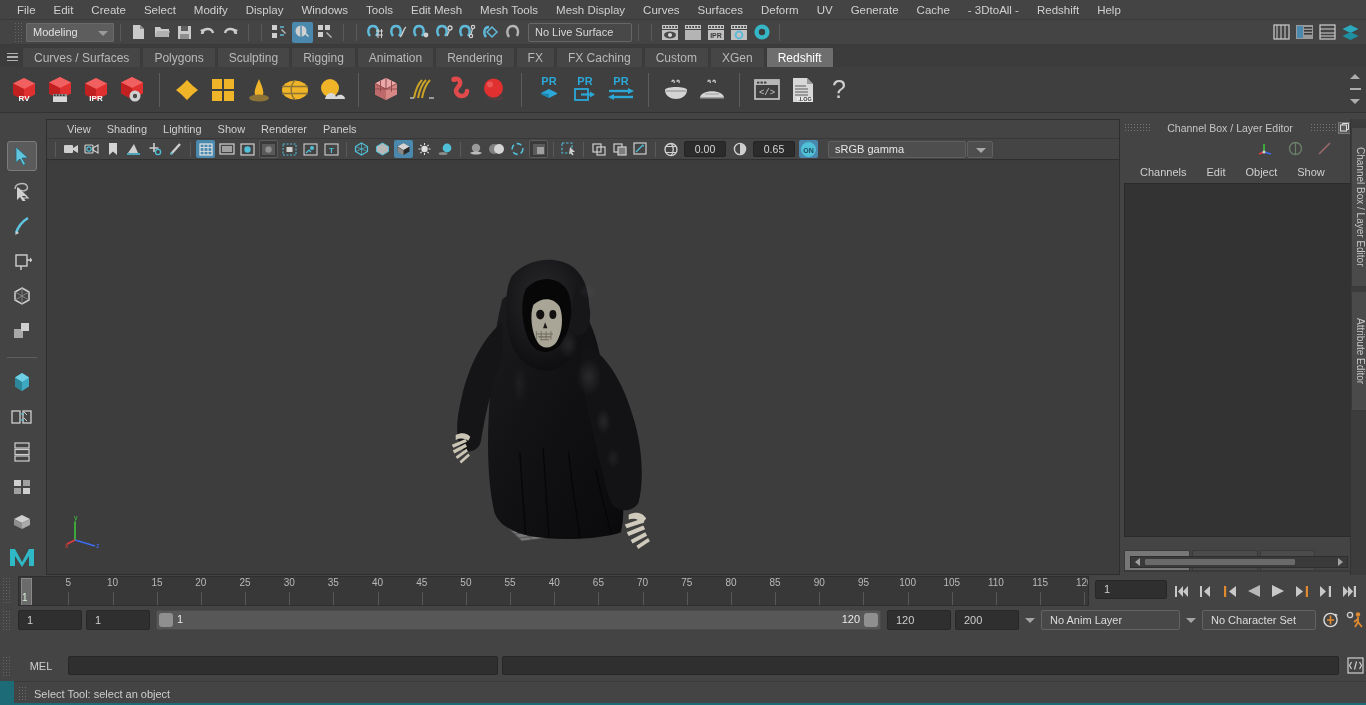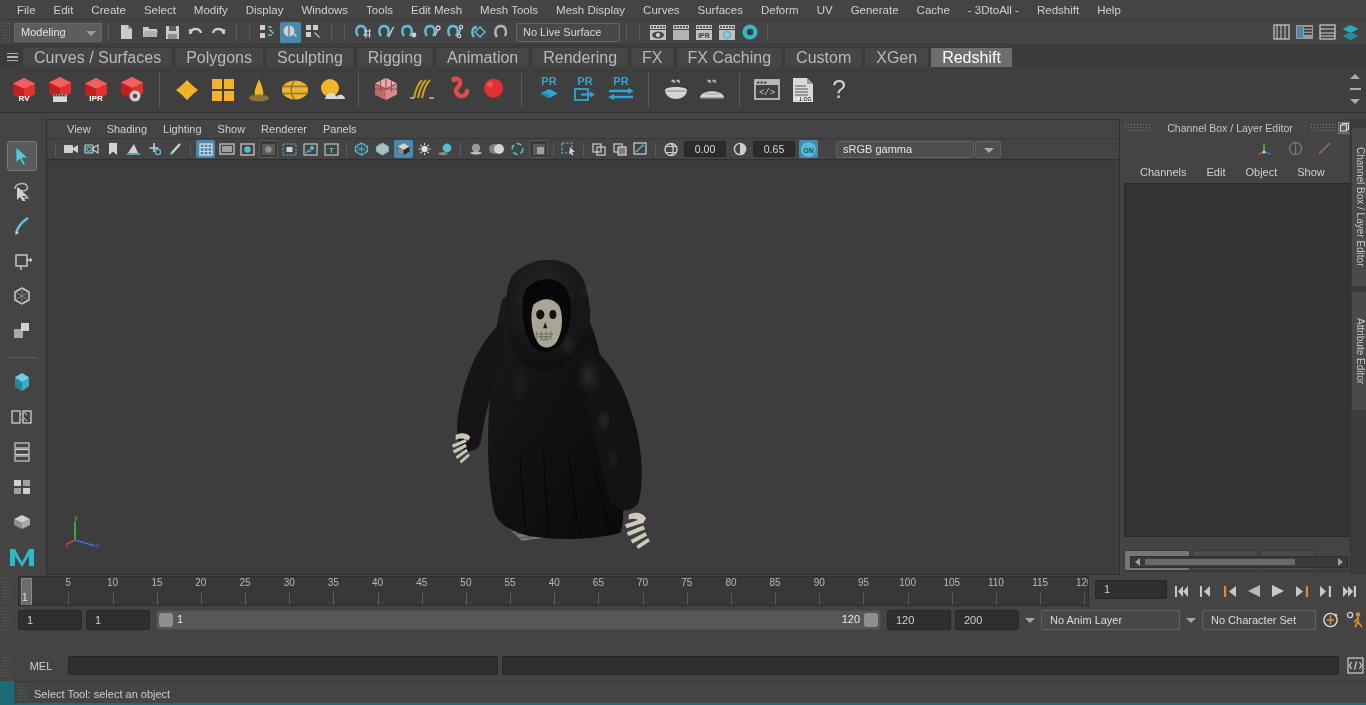--- a/index.html
+++ b/index.html
@@ -19,21 +19,21 @@
     border-bottom: 1px solid #3a3a3a;
   }
   .menubar .mi {
     padding: 0 9px; font-size: 11.5px; color: #d0d0d0; line-height: 20px;
     cursor: default; white-space: nowrap;
   }
 
   
   .statusbar {
     height: 25px; background: #444444; display: flex; align-items: center;
-    padding-left: 2px; border-bottom: 1px solid #3a3a3a; position: relative;
+    padding-left: 14px; border-bottom: 1px solid #3a3a3a; position: relative;
   }
   .grip {
     width: 9px; height: 21px; margin-right: 3px;
     background-image: radial-gradient(#6d6d6d 0.8px, transparent 0.9px);
     background-size: 3px 3px; opacity: .8;
   }
   .menu-select {
     width: 88px; height: 19px; background: #5d5d5d; border: 1px solid #6a6a6a;
     color: #e2e2e2; font-size: 11px; display: flex; align-items: center;
     padding-left: 6px; position: relative; border-radius: 1px;
@@ -61,21 +61,21 @@
   .shelftabs {
     height: 22px; background: #3c3c3c; display: flex; align-items: flex-end;
     padding-left: 2px;
   }
   .shelf-burger {
     width: 20px; height: 20px; display: flex; flex-direction: column;
     align-items: center; justify-content: center; gap: 2px;
   }
   .shelf-burger i { display: block; width: 11px; height: 1.5px; background: #b0b0b0; }
   .stab {
-    height: 20px; line-height: 20px; padding: 0 11px; font-size: 16px;
+    height: 20px; line-height: 20px; padding: 0 11px; font-size: 12px;
     color: #b9b9b9; background: #464646; margin-right: 1px;
     border-top-left-radius: 2px; border-top-right-radius: 2px;
     border: 1px solid #3a3a3a; border-bottom: none; white-space: nowrap;
   }
   .stab.active { background: #6e6e6e; color: #ffffff; }
 
   
   .shelfrow {
     height: 46px; background: #3f3f3f; display: flex; align-items: center;
     padding-left: 6px; border-bottom: 1px solid #333; position: relative;
@@ -129,21 +129,21 @@
   .vi.dark { background: #3a3a3a; border: 1px solid #5a5a5a; }
   .v-sep { width: 1px; height: 15px; background: #5a5a5a; margin: 0 4px; }
   .numfield {
     width: 42px; height: 16px; background: #2b2b2b; border: 1px solid #242424;
     color: #d6d6d6; font-size: 10.5px; line-height: 14px; text-align: center;
     border-radius: 2px; margin: 0 3px;
   }
   .gamma-field {
     width: 138px; height: 17px; background: #4e4e4e; border: 1px solid #606060;
     color: #e6e6e6; font-size: 11px; line-height: 15px; padding-left: 6px;
-    margin-left: 17px; border-radius: 2px;
+    margin-left: 9px; border-radius: 2px;
   }
   .gamma-arrow {
     width: 26px; height: 17px; background: #4e4e4e; border: 1px solid #606060;
     margin-left: 1px; position: relative; border-radius: 2px;
   }
   .gamma-arrow::after {
     content: ''; position: absolute; left: 8px; top: 6px;
     border-left: 5px solid transparent; border-right: 5px solid transparent;
     border-top: 5px solid #a8a8a8;
   }

